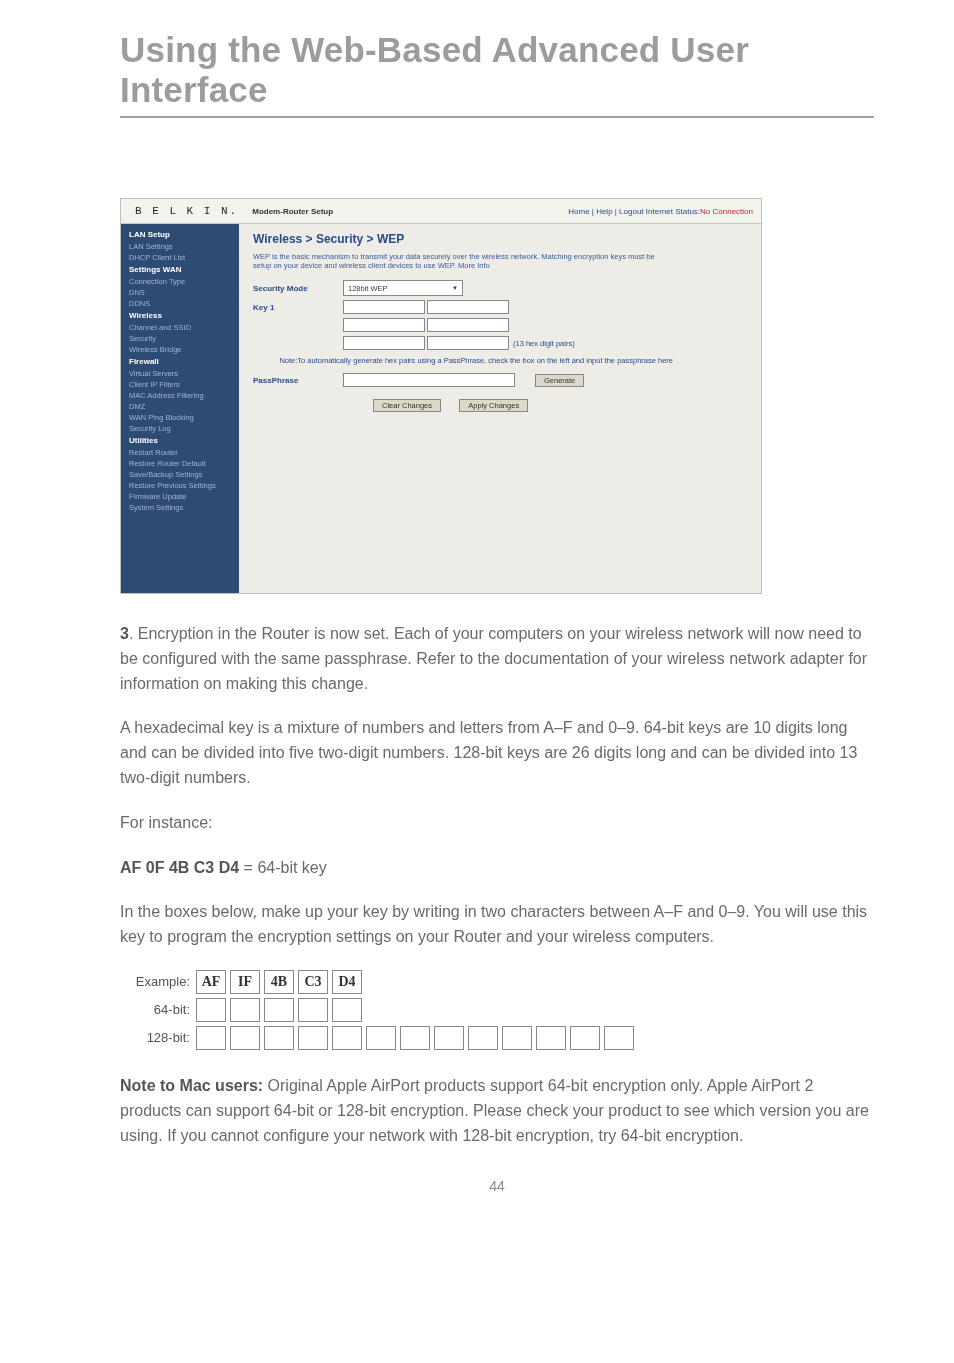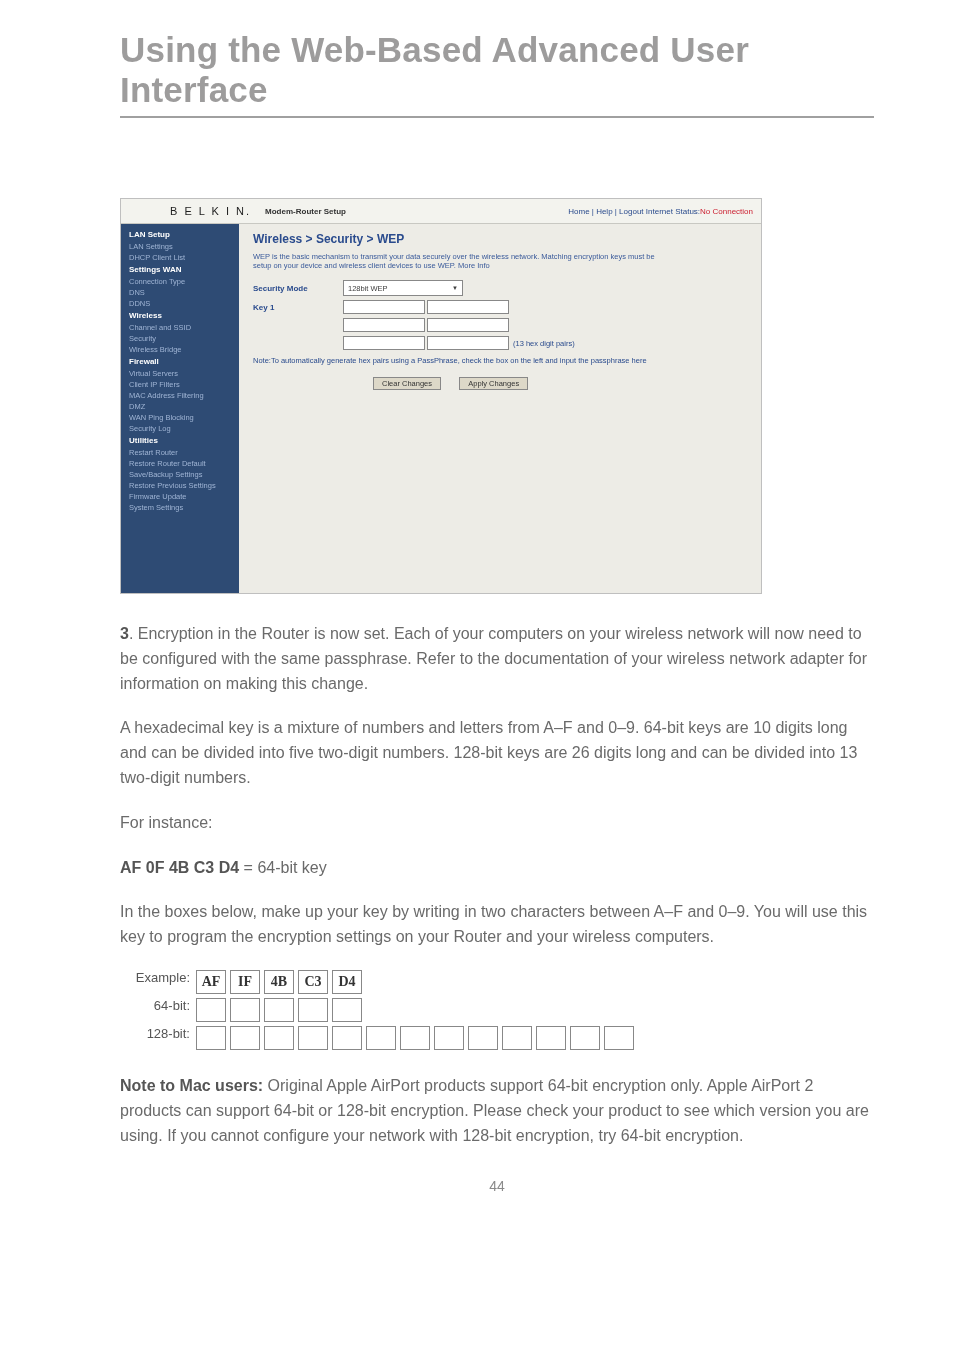--- a/index.html
+++ b/index.html
@@ -37,27 +37,26 @@
     margin-bottom: 28px;
   }
   .shot-header {
     display: flex;
     align-items: center;
     background: #f3f3ee;
     border-bottom: 1px solid #c8c8c2;
     height: 24px;
   }
   .shot-logo {
-    font-family: Liberation Sans, sans-serif;
+    font-family: Liberation Mono, monospace;
     font-size: 11px;
     letter-spacing: 2px;
     color: #222;
     padding: 0 14px;
     font-weight: 400;
-    margin-left: 35px;
   }
   .shot-sub {
     font-size: 8px;
     font-weight: bold;
     color: #333;
     flex: 1;
   }
   .shot-links {
     font-size: 8px;
     padding-right: 8px;
@@ -104,21 +103,21 @@
   .shot-row .lbl { width: 90px; color: #2a4b8d; font-weight: bold; font-size: 8px; }
   .shot-sel {
     height: 14px; width: 110px; background:#fff; border:1px solid #888;
     font-size:7.5px; padding:0 4px; display:flex; align-items:center; justify-content:space-between;
   }
   .shot-tri { font-size:6px; }
   .shot-inp { height:12px; background:#fff; border:1px solid #888; display:inline-block; }
   .keybox1 { width:80px; }
   .keybox2 { width:80px; margin-left:2px; }
   .keynote { font-size:7.5px; color:#2a4b8d; margin-left:4px; }
-  .shot-note { font-size:7.5px; color:#2a4b8d; margin-top:6px; max-width:420px; }
+  .shot-note { font-size:7.5px; color:#2a4b8d; margin-top:6px; max-width:420px;text-align:right; }
   .shot-btn {
     display:inline-block; border:1px solid #888; background:#ddd8c8;
     font-size:7.5px; padding:1px 8px; color:#333;
   }
   .shot-btns { margin-top:12px; margin-left:120px; }
   .shot-btns .shot-btn { margin-right:16px; }
   
   p.body {
     font-size: 16px;
     line-height: 1.55;
@@ -128,21 +127,21 @@
   .stepnum { font-weight: bold; color:#555; }
   h3.sub {
     font-size: 18px;
     color: #5a5a5a;
     margin: 26px 0 10px 0;
     font-weight: bold;
   }
   .mono { font-weight: bold; color:#555; }
   
   .keytable { margin: 8px 0 24px 0; }
-  .keyrow { display:flex; margin:4px 0; }
+  .keyrow { display:flex; align-items:center; margin:4px 0; }
   .keyrow .klbl { width:70px; text-align:right; font-size:13px; color:#555; padding-right:6px; }
   .cell {
     width:28px; height:22px; border:1px solid #888; margin-right:4px;
     display:flex; align-items:center; justify-content:center;
     font-family: "Comic Sans MS", cursive; font-size:14px; font-weight:bold; color:#333;
     background:#fff;
   }
   .footer-num { text-align:center; color:#8a8a8a; font-size:14px; margin-top:30px; }
 </style>
 </head>
@@ -210,20 +209,26 @@
           <span class="shot-inp keybox1"></span>
           <span class="shot-inp keybox2"></span>
         </div>
         <div class="shot-row">
           <div class="lbl"></div>
           <span class="shot-inp keybox1"></span>
           <span class="shot-inp keybox2"></span>
           <span class="keynote">(13 hex digit pairs)</span>
         </div>
         <div class="shot-note">Note:To automatically generate hex pairs using a PassPhrase, check the box on the left and input the passphrase here</div>
+        <div class="shot-row" style="margin-top:8px;">
+          <div class="lbl">PassPhrase</div>
+          <span class="shot-inp" style="width:170px;"></span>
+          <span style="width:20px;"></span>
+          <span class="shot-btn">Generate</span>
+        </div>
         <div class="shot-btns">
           <span class="shot-btn">Clear Changes</span>
           <span class="shot-btn">Apply Changes</span>
         </div>
       </div>
     </div>
   </div>
 
   <p class="body">
     <span class="stepnum">3</span><span>. Encryption in the Router is now set. Each of your computers on your wireless network will now need to be configured with the same passphrase. Refer to the documentation of your wireless network adapter for information on making this change.</span>

